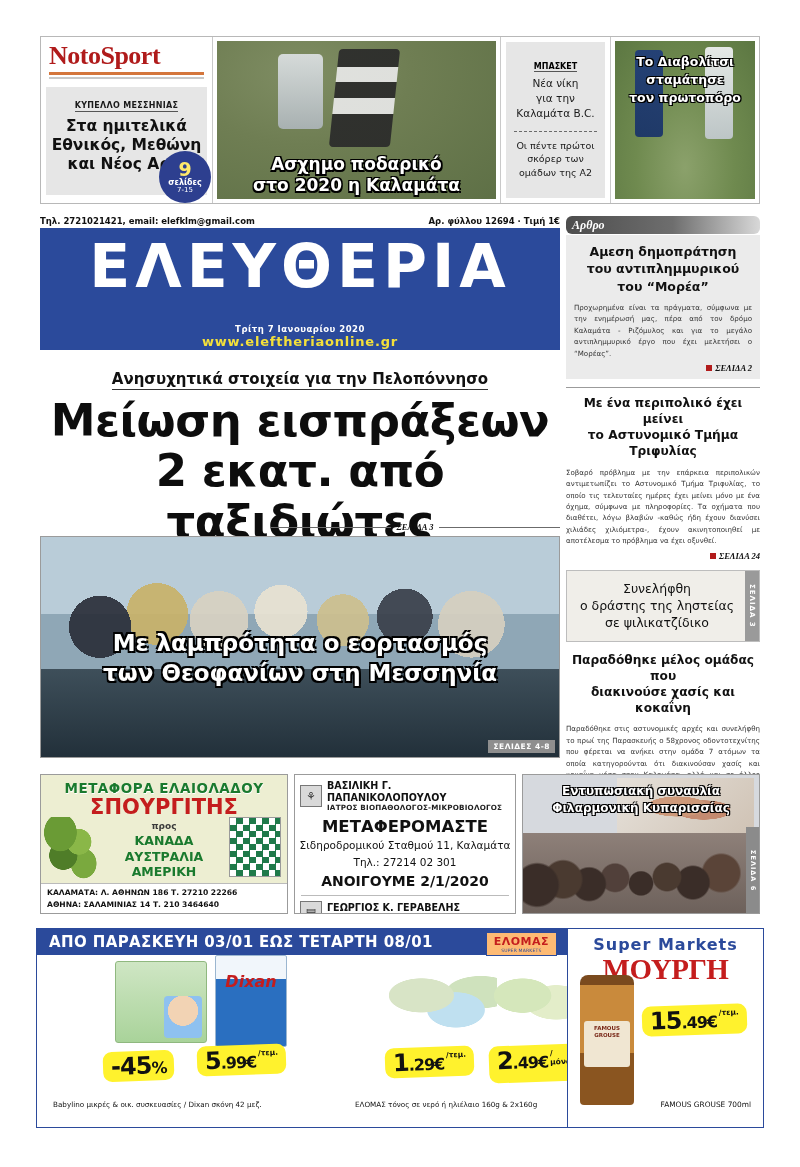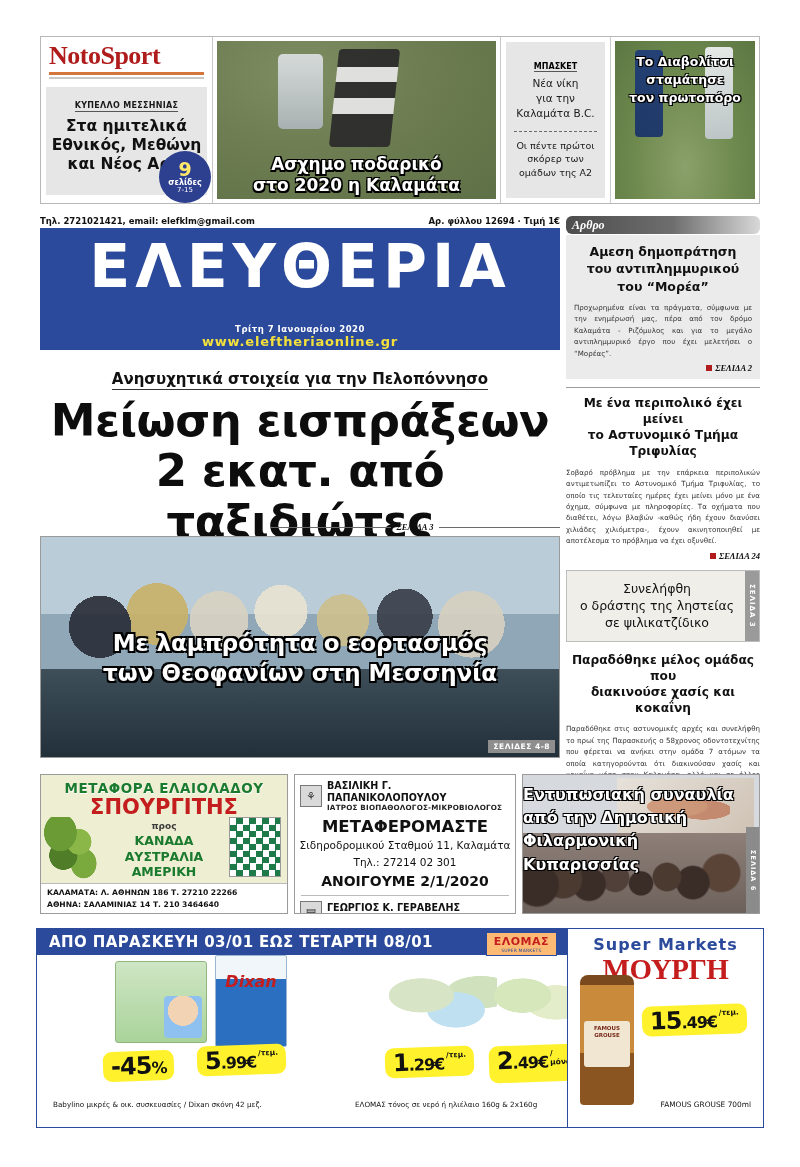--- a/index.html
+++ b/index.html
@@ -252,22 +252,22 @@
       radial-gradient(circle at 17% 58%, #4a3a30 0 9%, transparent 10%),
       radial-gradient(circle at 28% 64%, #3a2d28 0 9%, transparent 10%),
       radial-gradient(circle at 39% 56%, #51403a 0 9%, transparent 10%),
       radial-gradient(circle at 50% 63%, #3a2d28 0 9%, transparent 10%),
       radial-gradient(circle at 61% 55%, #4a3a30 0 9%, transparent 10%),
       radial-gradient(circle at 72% 62%, #3a2d28 0 9%, transparent 10%),
       radial-gradient(circle at 84% 50%, #5a4438 0 9%, transparent 10%),
       linear-gradient(#8e8079,#6d615b);
   }
   .ad3-title {
-    position:absolute; left:0; right:0; top:8px; text-align:left;
-    font-size:16px; font-weight:bold; color:#fff; line-height:1.45;
+    position:absolute; left:0; right:0; top:8px; text-align:center;
+    font-size:12px; font-weight:bold; color:#fff; line-height:1.45;
     text-shadow: 1.3px 1.3px 0 #000, -1px -1px 0 #000, 1.3px -1px 0 #000, -1px 1.3px 0 #000;
   }
   .ad3-tab { position:absolute; right:0; top:38%; bottom:0; width:13px; background:#8b8b8b;
              color:#fff; font-size:6.5px; font-weight:bold; writing-mode:vertical-rl;
              display:flex; align-items:center; justify-content:center; letter-spacing:1px;}
 
   
   .smad { position:absolute; left:36px; top:928px; width:728px; height:200px;
           border:1px solid #2b4a9b; background:#fff; display:flex;}
   .smad-left { flex:1; position:relative;}
@@ -509,21 +509,20 @@
           <div class="ad2-n2">ΧΕΙΡΟΥΡΓΟΣ ΟΥΡΟΛΟΓΟΣ-ΑΝΔΡΟΛΟΓΟΣ</div>
         </div>
       </div>
     </div>
 
     <div class="ad ad3">
       <div class="ad3-screen"></div>
       <div class="ad3-choir"></div>
       <div class="ad3-title">
         <div>Εντυπωσιακή συναυλία</div>
-        <div>από την Δημοτική</div>
         <div>Φιλαρμονική Κυπαρισσίας</div>
       </div>
       <div class="ad3-tab">ΣΕΛΙΔΑ 6</div>
     </div>
   </div>
 
   <div class="smad">
 
     <div class="smad-left">
       <div class="smad-bluebar">

